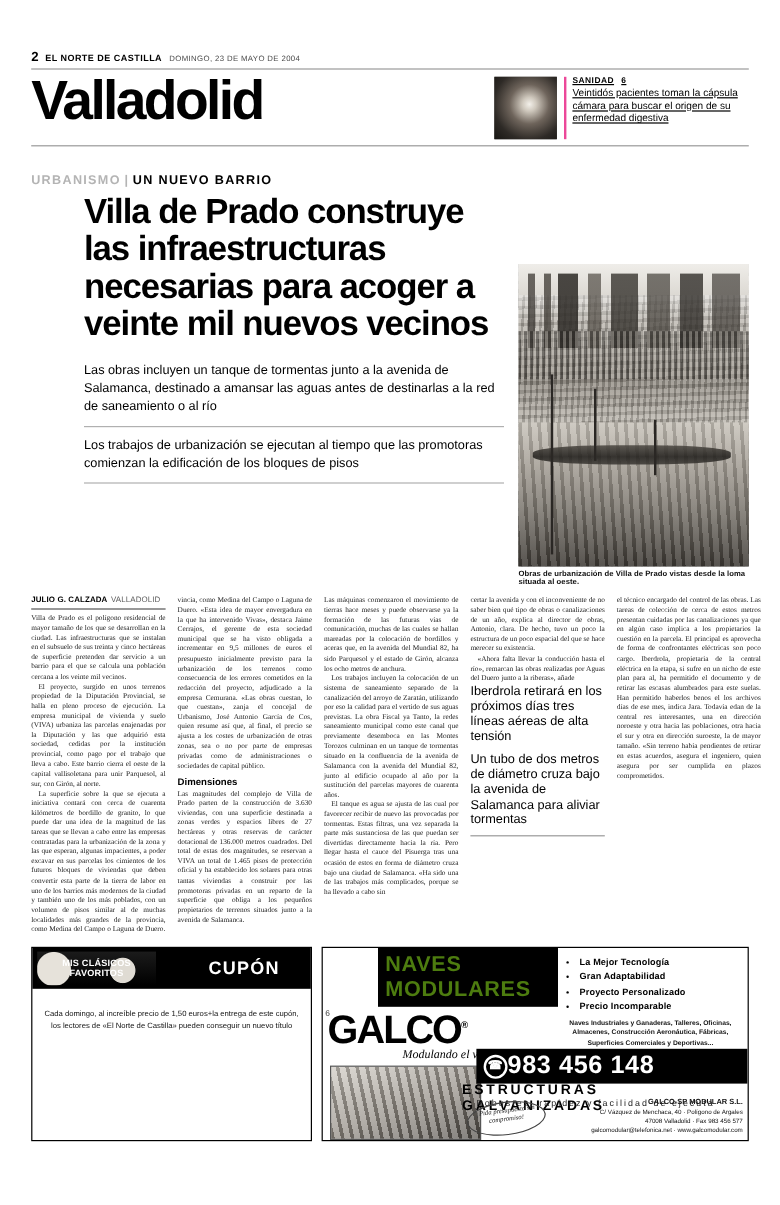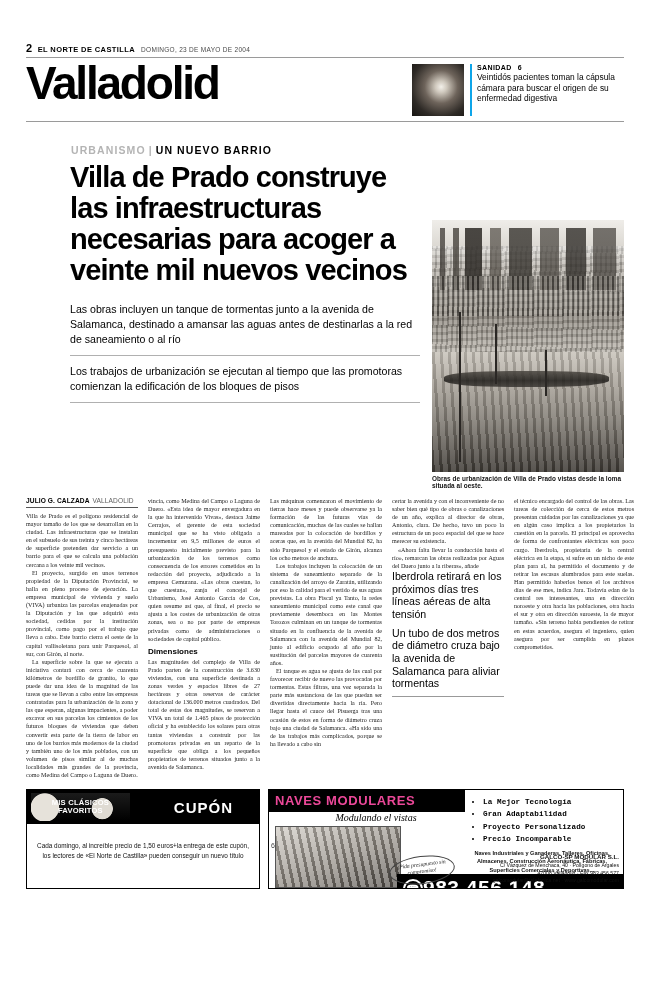--- a/index.html
+++ b/index.html
@@ -79,22 +79,23 @@
   .teaser-photo {
     width: 52px;
     height: 52px;
     flex: 0 0 52px;
     background:
       radial-gradient(circle at 56% 44%, #f3f0ea 0%, #cfc8bd 14%, #6e645b 40%, #2e2a26 72%, #171512 100%),
       linear-gradient(155deg, #3a3631 0%, #191714 100%);
     background-blend-mode: normal;
   }
   .teaser-text {
-    border-left: 2px solid #0ea5e9;
+    border-left: 2px solid #ec4899;
     padding-left: 5px;
+    text-decoration: underline;
   }
   .teaser-kicker {
     font-size: 7px;
     font-weight: bold;
     letter-spacing: 0.4px;
   }
   .teaser-kicker .num { margin-left: 6px; }
   .teaser-body {
     font-size: 8.4px;
     line-height: 1.27;
@@ -105,21 +106,21 @@
     margin-top: 5px;
   }
 
   
   .kicker {
     margin-top: 22px;
     font-size: 10.5px;
     font-weight: bold;
     letter-spacing: 1.1px;
   }
-  .kicker .k-grey { color: #b4b4b4; margin-left: 45px; }
+  .kicker .k-grey { color: #b4b4b4; }
   .kicker .k-sep  { color: #b4b4b4; margin: 0 3px; }
   .kicker .k-dark { color: #000; }
 
   
   .lead-wrap {
     display: flex;
     gap: 12px;
     margin-top: 6px;
   }
   .lead-left { width: 350px; flex: 0 0 350px; margin-left: 44px; }
@@ -305,23 +306,23 @@
     border: 1px solid #000;
     box-sizing: border-box;
     position: relative;
     background: #fff;
     overflow: hidden;
   }
   .galco-grid { display: flex; height: 100%; }
   .galco-left { width: 196px; flex: 0 0 196px; position: relative; }
   .galco-right { flex: 1 1 auto; position: relative; }
   .naves-bar {
-    background: #000; color: #ec4899;
-    font-size: 13px; font-weight: bold; letter-spacing: .6px;
-    padding: 3px 6px 4px; text-align: left;
+    background: #000; color: #4d7c0f;
+    font-size: 18px; font-weight: bold; letter-spacing: .6px;
+    padding: 3px 6px 4px; text-align: left; margin-left: 46px;
   }
   .galco-word {
     font-size: 33px; font-weight: bold; letter-spacing: -1.6px;
     line-height: .9; margin: 4px 0 0 4px;
     position: relative; display: inline-block;
   }
   .galco-word sup { font-size: 8px; vertical-align: super; }
   .galco-tag {
     font-family: "Liberation Serif", serif;
     font-style: italic; font-size: 10px; text-align: center;
@@ -330,21 +331,21 @@
   .galco-photo {
     width: 126px; height: 62px; margin: 2px 0 0 6px;
     background:
       repeating-linear-gradient(78deg, rgba(0,0,0,.22) 0 3px, rgba(255,255,255,.3) 3px 8px),
       linear-gradient(160deg, #cfcac2 0%, #8e8880 55%, #4e4a45 100%);
     border: 1px solid #555;
     box-sizing: border-box;
   }
   .bullets { margin: 6px 0 0 6px; }
   .bullets li {
-    font-size: 7.6px; font-weight: bold; line-height: 1.62; letter-spacing: .1px; font-family: Liberation Mono, monospace;
+    font-size: 7.6px; font-weight: bold; line-height: 1.62; letter-spacing: .1px;
   }
   .bullets { padding-left: 12px; }
   .galco-sub {
     font-size: 5.6px; font-weight: bold; text-align: center;
     line-height: 1.45; margin: 4px 6px 0 2px; color: #111;
   }
   .phone-bar {
     position: absolute; left: 128px; right: 0; top: 84px;
     background: #000; color: #fff;
     font-size: 21px; font-weight: bold; letter-spacing: .5px;
@@ -504,20 +505,21 @@
       <div class="cupon-body">
         <div class="cupon-note">Cada domingo, al increíble precio de 1,50 euros+la entrega de este cupón, los lectores de «El Norte de Castilla» pueden conseguir un nuevo título</div>
       </div>
     </div>
 
     <div class="ad-galco">
       <div class="galco-six">6</div>
       <div class="galco-grid">
         <div class="galco-left">
           <div class="naves-bar">NAVES MODULARES</div>
+          <div class="galco-word"><span>GALCO</span><sup>®</sup></div>
           <div class="galco-tag">Modulando el vistas</div>
           <div class="galco-photo"></div>
         </div>
 
         <div class="galco-right">
           <ul class="bullets">
             <li>La Mejor Tecnología</li>
             <li>Gran Adaptabilidad</li>
             <li>Proyecto Personalizado</li>
             <li>Precio Incomparable</li>

